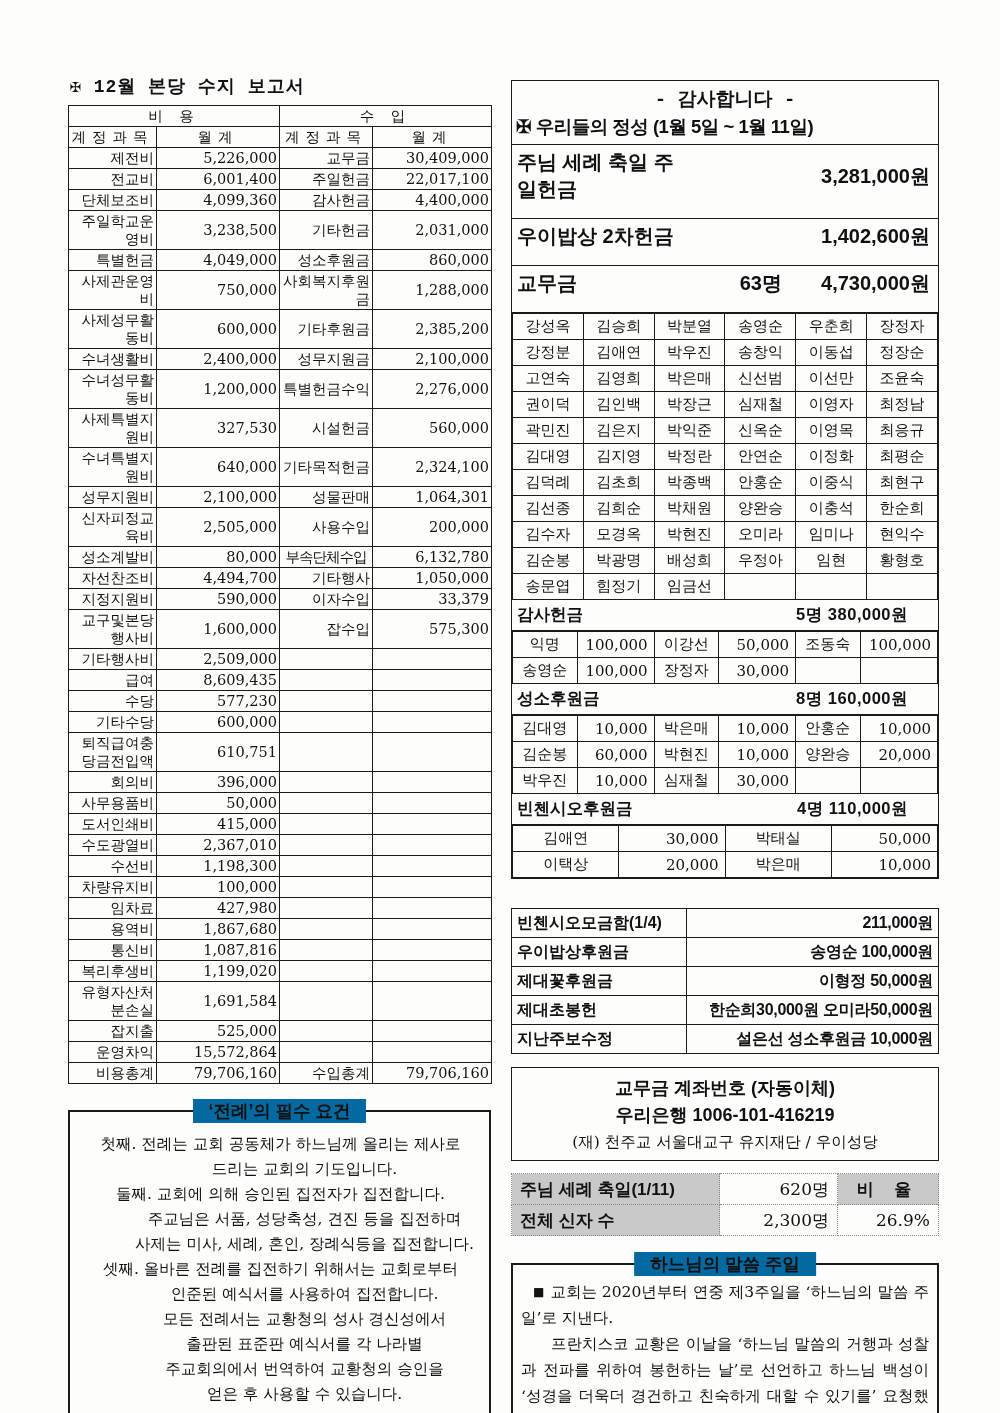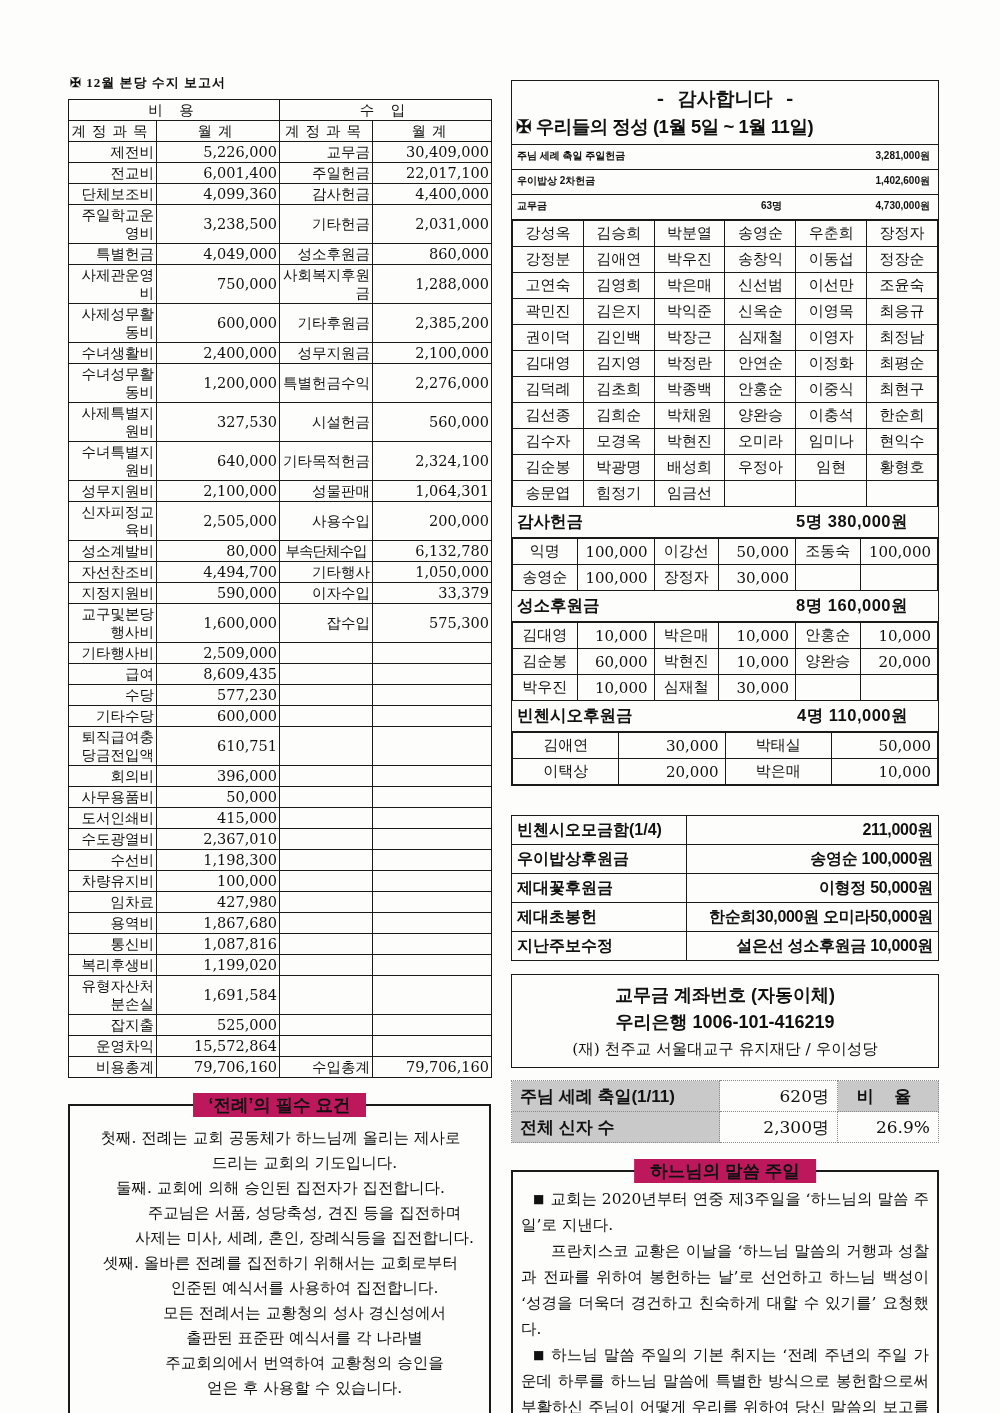--- a/index.html
+++ b/index.html
@@ -3,48 +3,48 @@
 <meta charset="utf-8">
 <style>
   html,body{margin:0;padding:0;}
   body{width:1000px;height:1413px;background:#fdfdfc;position:relative;overflow:hidden;
        font-family:"DejaVu Serif",serif;color:#111;}
   .page{position:absolute;inset:0;}
   .col-left{position:absolute;left:68px;top:74px;width:423px;}
   .col-right{position:absolute;left:511px;top:80px;width:428px;}
 
   
-  .report-title{font-family:Liberation Serif, serif;font-weight:700;font-size:13px;
+  .report-title{font-family:Liberation Mono, monospace;font-weight:700;font-size:18px;
                 letter-spacing:1px;margin:0 0 7px 2px;}
   table.report{border-collapse:collapse;width:100%;table-layout:fixed;}
   table.report td,table.report th{border:1px solid #1a1a1a;font-size:14.5px;line-height:18px;
                 padding:1px 2px;word-break:break-all;vertical-align:middle;}
   table.report th{font-weight:400;text-align:center;letter-spacing:6px;}
   td.explabel,td.inclabel{text-align:right;padding-right:4px;}
   td.examt,td.incamt{text-align:right;padding-right:9px;}
   td.smalllbl{font-size:12px;letter-spacing:-1px;text-align:center;padding-right:2px;}
 
   
   .titled-box{border:2px solid #1a1a1a;position:relative;background:#fdfdfc;}
   .box-title{position:absolute;top:-13px;left:50%;transform:translateX(-50%);
-             background:#be185d;padding:0 16px;font-family:"Liberation Sans",sans-serif;
+             background:#0369a1;padding:0 16px;font-family:"Liberation Sans",sans-serif;
              font-weight:700;font-size:17.5px;white-space:nowrap;}
   .liturgy{margin-top:26px;padding:20px 8px 16px 10px;}
   .liturgy .ln{font-size:15.5px;line-height:25px;white-space:nowrap;text-align:center;}
   .liturgy .i1{padding-left:48px;}
 
   
   .thanks-box{border:1px solid #1a1a1a;}
   .tk-head{text-align:center;font-family:Liberation Mono, monospace;font-weight:700;
            font-size:19px;padding:5px 0 1px;}
   .tk-sub{font-family:"Liberation Sans",sans-serif;font-weight:700;font-size:18.5px;
           padding:1px 2px 5px 4px;border-bottom:1px solid #1a1a1a;letter-spacing:-0.5px;}
   .sumrow{display:grid;grid-template-columns:1fr 92px 150px;align-items:center;
           border-bottom:1px solid #1a1a1a;font-family:"Liberation Sans",sans-serif;
-          font-weight:700;font-size:10px;padding:4px 6px 6px 5px;}
+          font-weight:700;font-size:20px;padding:4px 6px 15px 5px;}
   .sumrow .cnt{text-align:right;}
   .sumrow .amt{text-align:right;padding-right:2px;}
   table.grid{border-collapse:collapse;width:100%;table-layout:fixed;}
   table.grid td{border:1px solid #1a1a1a;text-align:center;font-size:15px;
                 height:23px;padding:1px 0;}
   table.subgrid td.g-amt{text-align:right;padding-right:6px;}
   .sec-head{display:flex;justify-content:space-between;align-items:center;
             border-bottom:1px solid #1a1a1a;font-family:"Liberation Sans",sans-serif;
             font-weight:700;font-size:16.5px;padding:4px 4px 4px 5px;}
   .sec-head .sec-sum{padding-right:26px;letter-spacing:0.5px;}
@@ -387,34 +387,34 @@
             </tr>
             <tr>
               <td>고연숙</td>
               <td>김영희</td>
               <td>박은매</td>
               <td>신선범</td>
               <td>이선만</td>
               <td>조윤숙</td>
             </tr>
             <tr>
+              <td>권이덕</td>
+              <td>김인백</td>
+              <td>박장근</td>
+              <td>심재철</td>
+              <td>이영자</td>
+              <td>최정남</td>
+            </tr>
+            <tr>
               <td>곽민진</td>
               <td>김은지</td>
               <td>박익준</td>
               <td>신옥순</td>
               <td>이영목</td>
               <td>최응규</td>
-            </tr>
-            <tr>
-              <td>권이덕</td>
-              <td>김인백</td>
-              <td>박장근</td>
-              <td>심재철</td>
-              <td>이영자</td>
-              <td>최정남</td>
             </tr>
             <tr>
               <td>김대영</td>
               <td>김지영</td>
               <td>박정란</td>
               <td>안연순</td>
               <td>이정화</td>
               <td>최평순</td>
             </tr>
             <tr>

